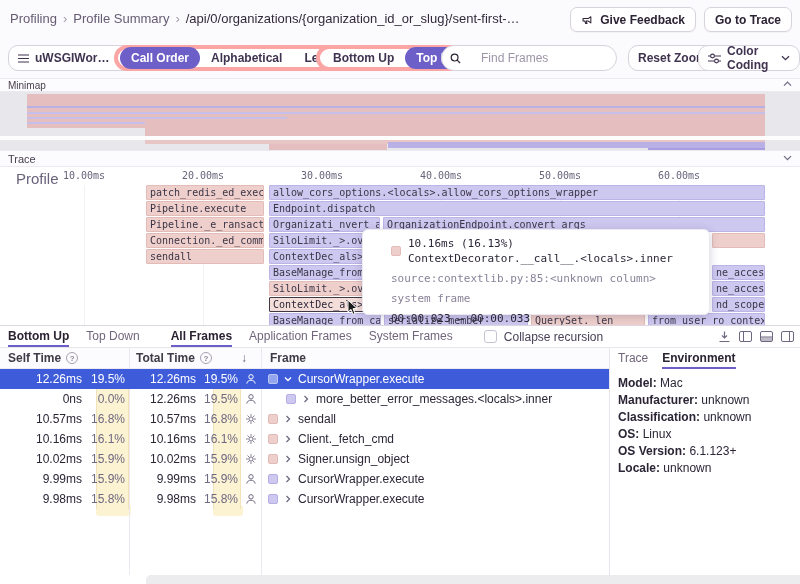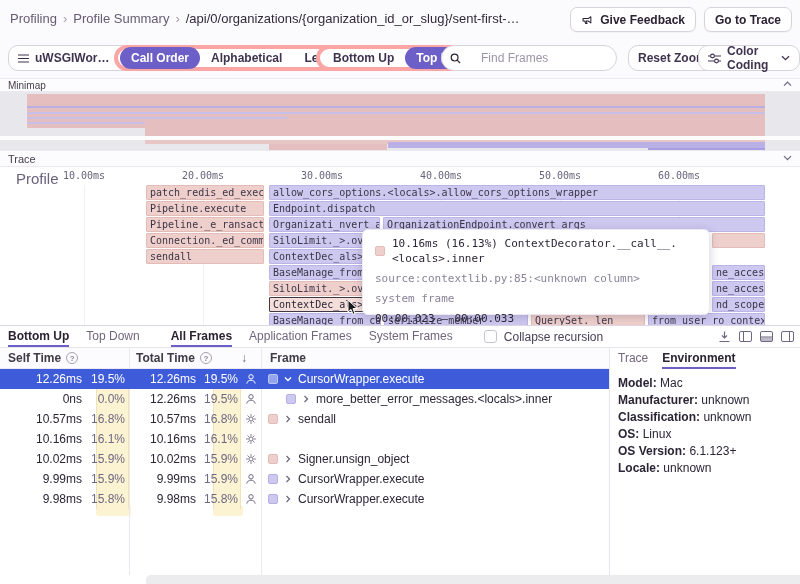--- a/index.html
+++ b/index.html
@@ -75,21 +75,21 @@
     font-size:10px; color:#3b3547; padding:0 3px; white-space:nowrap; overflow:hidden; border-radius:1px;
   }
   .frame.p { background:#efcfcb; border:1px solid #e3bcb7; }
   .frame.v { background:#cdc8f0; border:1px solid #bcb4e6; }
   .frame.h { background:#f3ded9; border:1px solid #3f3945; color:#2b2536; }
 
   
   .tooltip {
     position:absolute; left:362px; top:229px; width:348px; height:86px; background:#fff;
     border:1px solid #eceaf0; border-radius:6px; box-shadow:0 2px 10px rgba(60,52,80,.22);
-    padding:6px 12px; font-family:"DejaVu Sans Mono", monospace; font-size:11px; z-index:5;
+    padding:6px 28px; font-family:"DejaVu Sans Mono", monospace; font-size:11px; z-index:5;
   }
   .tooltip .l1 { display:flex; align-items:center; gap:7px; color:#2b2536; line-height:15px; }
   .tooltip .swatch { width:10px; height:10px; background:#efcfcb; border:1px solid #e3bcb7; border-radius:2px; flex:none; }
   .tooltip .dim { color:#8a8399; margin-top:5px; line-height:15px; }
   .tooltip .l4 { color:#2b2536; margin-top:5px; line-height:15px; }
 
   .cursor { position:absolute; left:347px; top:299px; z-index:6; }
 
   
   .bottom { position:absolute; left:0; top:325px; width:800px; height:259px; background:#fff; border-top:1px solid #dcd7e1; }
@@ -429,20 +429,29 @@
           <span class="cell c-selfv">10.16ms</span>
           <span class="cell c-selfp">16.1%</span>
           <span class="cell c-totalv">10.16ms</span>
           <span class="cell c-totalp">16.1%</span>
           <span class="cell c-icon">
               <svg width="12" height="12" viewBox="0 0 12 12">
                 <circle cx="6" cy="6" r="2.1" fill="none" stroke="currentColor"></circle>
                 <path d="M6 1.2v1.6M6 9.2v1.6M1.2 6h1.6M9.2 6h1.6M2.6 2.6l1.2 1.2M8.2 8.2l1.2 1.2M9.4 2.6L8.2 3.8M3.8 8.2L2.6 9.4" stroke="currentColor"></path>
               </svg>
             </span>
+          <span class="cell c-frame">
+            <span class="sq p"></span>
+            <span class="chevi">
+                <svg width="8" height="8" viewBox="0 0 8 8">
+                  <path d="M2.5 1l3 3-3 3" fill="none" stroke="currentColor" stroke-width="1.3"></path>
+                </svg>
+              </span>
+            <span>Client._fetch_cmd</span>
+          </span>
         </div>
 
         <div class="trow">
           <span class="cell c-selfv">10.02ms</span>
           <span class="cell c-selfp">15.9%</span>
           <span class="cell c-totalv">10.02ms</span>
           <span class="cell c-totalp">15.9%</span>
           <span class="cell c-icon">
               <svg width="12" height="12" viewBox="0 0 12 12">
                 <circle cx="6" cy="6" r="2.1" fill="none" stroke="currentColor"></circle>

